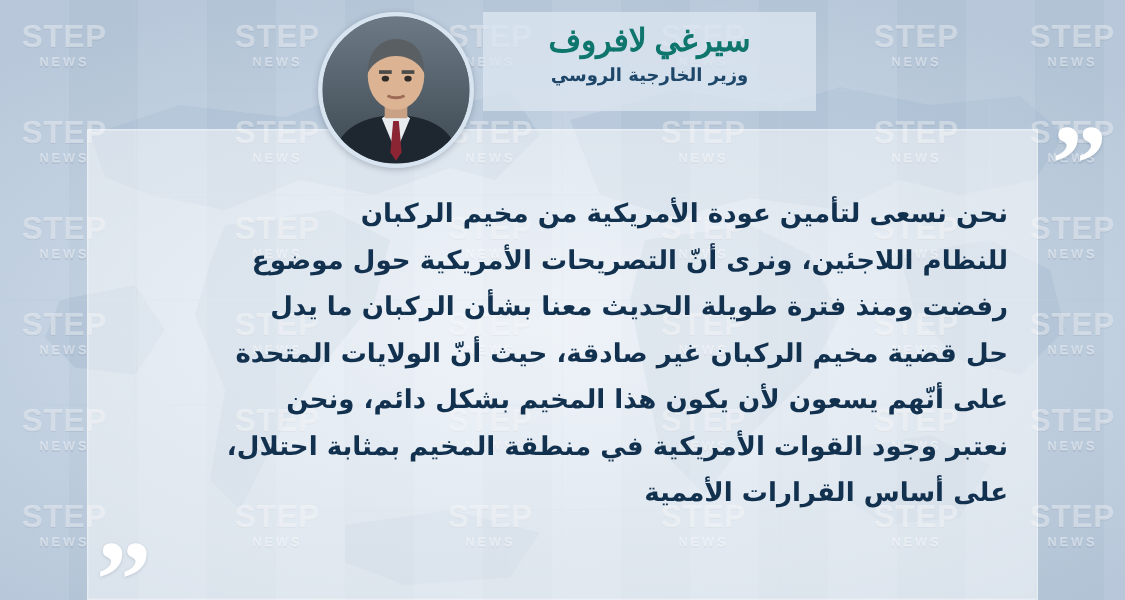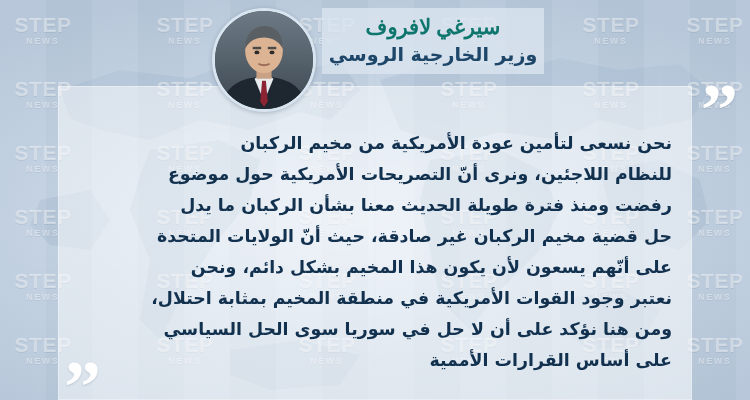--- a/index.html
+++ b/index.html
@@ -115,21 +115,21 @@
     display: block;
     font-family: Liberation Serif, serif;
     font-size: 21px;
     font-weight: bold;
     color: #0f766e;
     line-height: 1.25;
   }
   .nameplate .ttl {
     display: block;
     font-family: "DejaVu Sans", sans-serif;
-    font-size: 19px;
+    font-size: 12px;
     font-weight: bold;
     color: #1d4669;
     margin-top: 3px;
   }
 
   
   .avatar-wrap {
     position: absolute;
     right: 434px; top: 8px;
     width: 104px; height: 104px;
@@ -324,21 +324,20 @@
   <div class="qmark open">”</div>
   <div class="qmark close">”</div>
 
   <div class="quote-text">
     <p>نحن نسعى لتأمين عودة الأمريكية من مخيم الركبان</p>
     <p>للنظام اللاجئين، ونرى أنّ التصريحات الأمريكية حول موضوع</p>
     <p>رفضت ومنذ فترة طويلة الحديث معنا بشأن الركبان ما يدل</p>
     <p>حل قضية مخيم الركبان غير صادقة، حيث أنّ الولايات المتحدة</p>
     <p>على أنّهم يسعون لأن يكون هذا المخيم بشكل دائم، ونحن</p>
     <p>نعتبر وجود القوات الأمريكية في منطقة المخيم بمثابة احتلال،</p>
-    <p>ومن هنا نؤكد على أن لا حل في سوريا سوى الحل السياسي</p>
     <p>على أساس القرارات الأممية</p>
   </div>
 
   <div class="nameplate">
     <span class="nm">سيرغي لافروف</span>
     <span class="ttl">وزير الخارجية الروسي</span>
   </div>
 
   <div class="avatar-wrap">
     <svg viewBox="0 0 104 104" aria-hidden="true">

